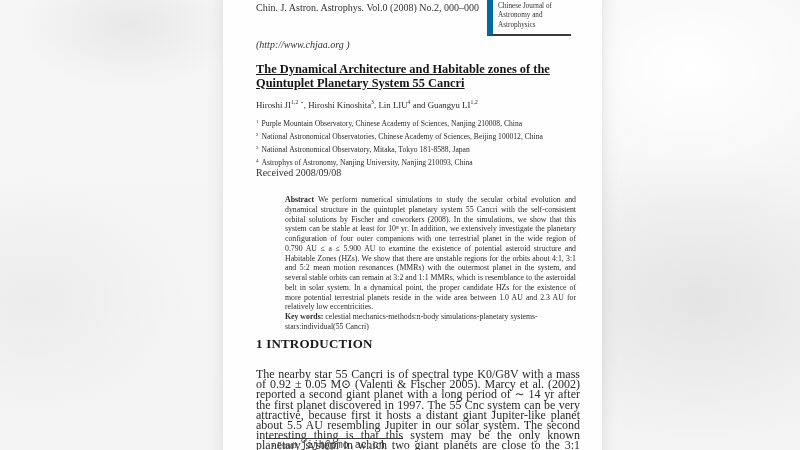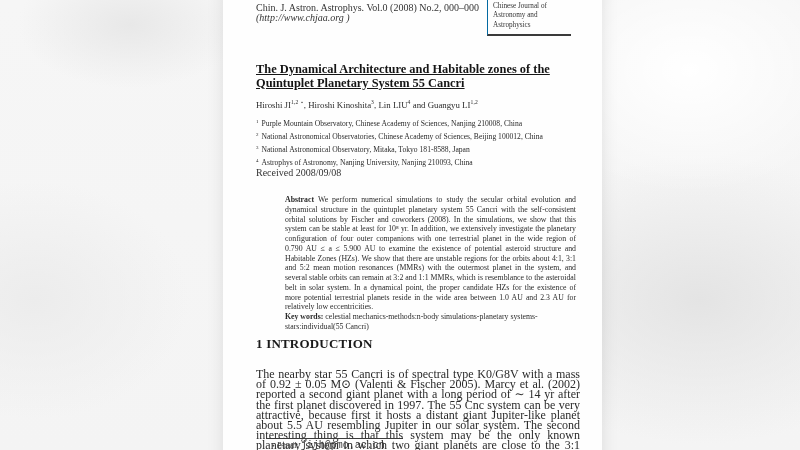--- a/index.html
+++ b/index.html
@@ -22,25 +22,25 @@
   .content{position:absolute;left:0;top:20px;width:379px;height:460px;color:#262626;}
   .abs{position:absolute;}
 
   .watermark{
     position:absolute;left:241px;top:230px;
     transform:translate(-50%,-50%) rotate(-90deg);
     white-space:nowrap;font-size:15.5px;color:#787878;letter-spacing:0.4px;
   }
 
   .journal-ref{left:33px;top:3px;font-size:10px;line-height:9.6px;color:#333;}
-  .journal-ref .url{font-style:italic;}
+  .journal-ref .url{font-style:italic;margin-top:27px;}
 
   .journal-box{
     left:264px;top:0;width:84px;
-    border-left:1px solid #0369a1;border-bottom:2px solid #3a3a3a;
+    border-left:6px solid #0369a1;border-bottom:2px solid #3a3a3a;
     padding:2px 0 4px 5px;box-sizing:border-box;
     font-size:7.2px;line-height:9.4px;color:#333;
   }
 
   .title{left:33px;top:63px;width:326px;font-size:12.4px;line-height:13.6px;font-weight:bold;color:#151515;text-decoration:underline;}
 
   .authors{left:33px;top:99px;width:330px;font-size:8.8px;color:#2a2a2a;}
   .authors sup{font-size:5.6px;vertical-align:4px;letter-spacing:0.2px;}
 
   .affils{left:33px;top:116px;width:340px;font-size:7.6px;line-height:11px;color:#2a2a2a;}

